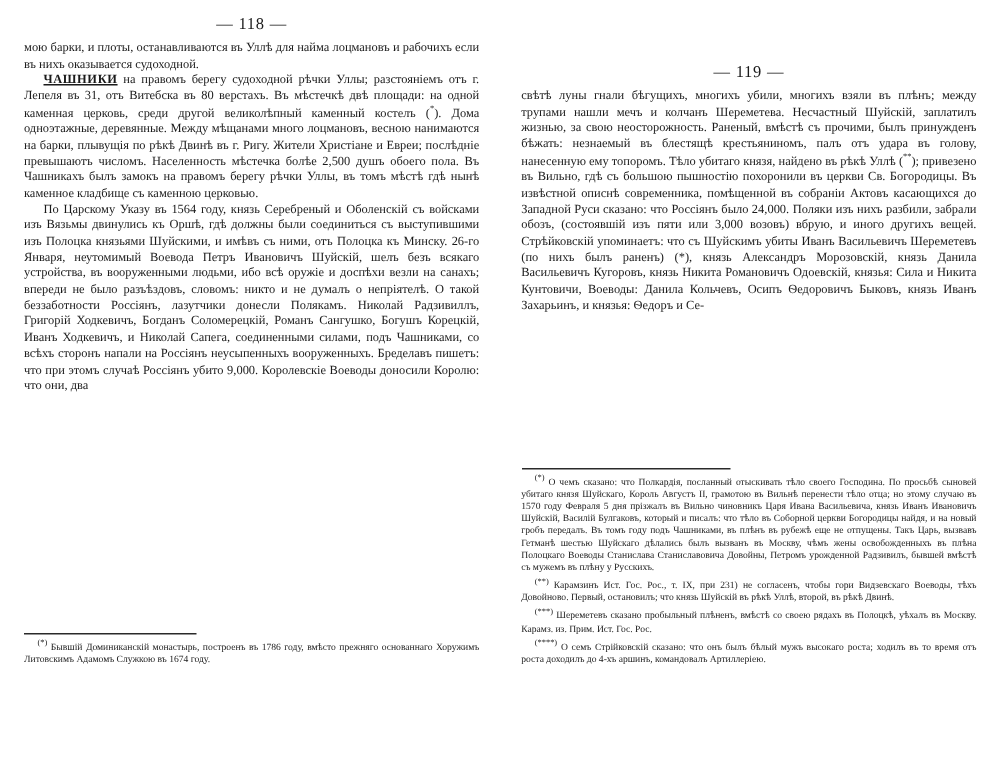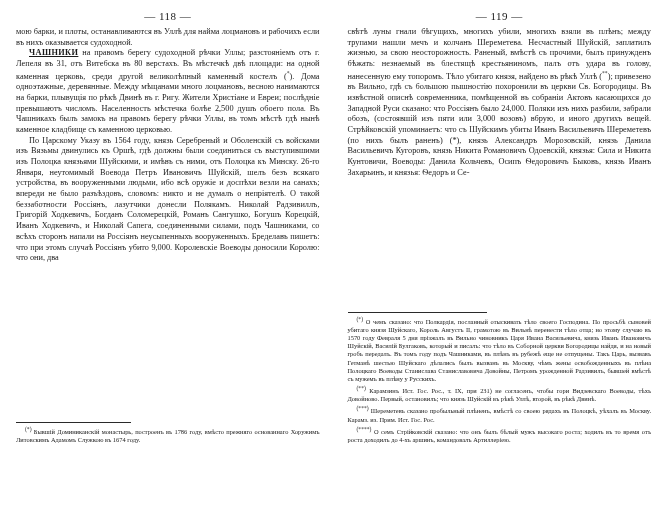--- a/index.html
+++ b/index.html
@@ -27,21 +27,21 @@
     height: 100%;
     gap: 0;
   }
   .col {
     width: 50%;
     box-sizing: border-box;
     display: flex;
     flex-direction: column;
   }
   .col-left { padding-right: 14px; }
-  .col-right { padding-left: 14px; }
+  .col-right { padding-left: 14px; margin-top: 32px; }
 
   .running-head {
     text-align: center;
     font-size: 11px;
     letter-spacing: 0.5px;
     margin-bottom: 5px;
     white-space: nowrap;
   }
 
   .body-text {

